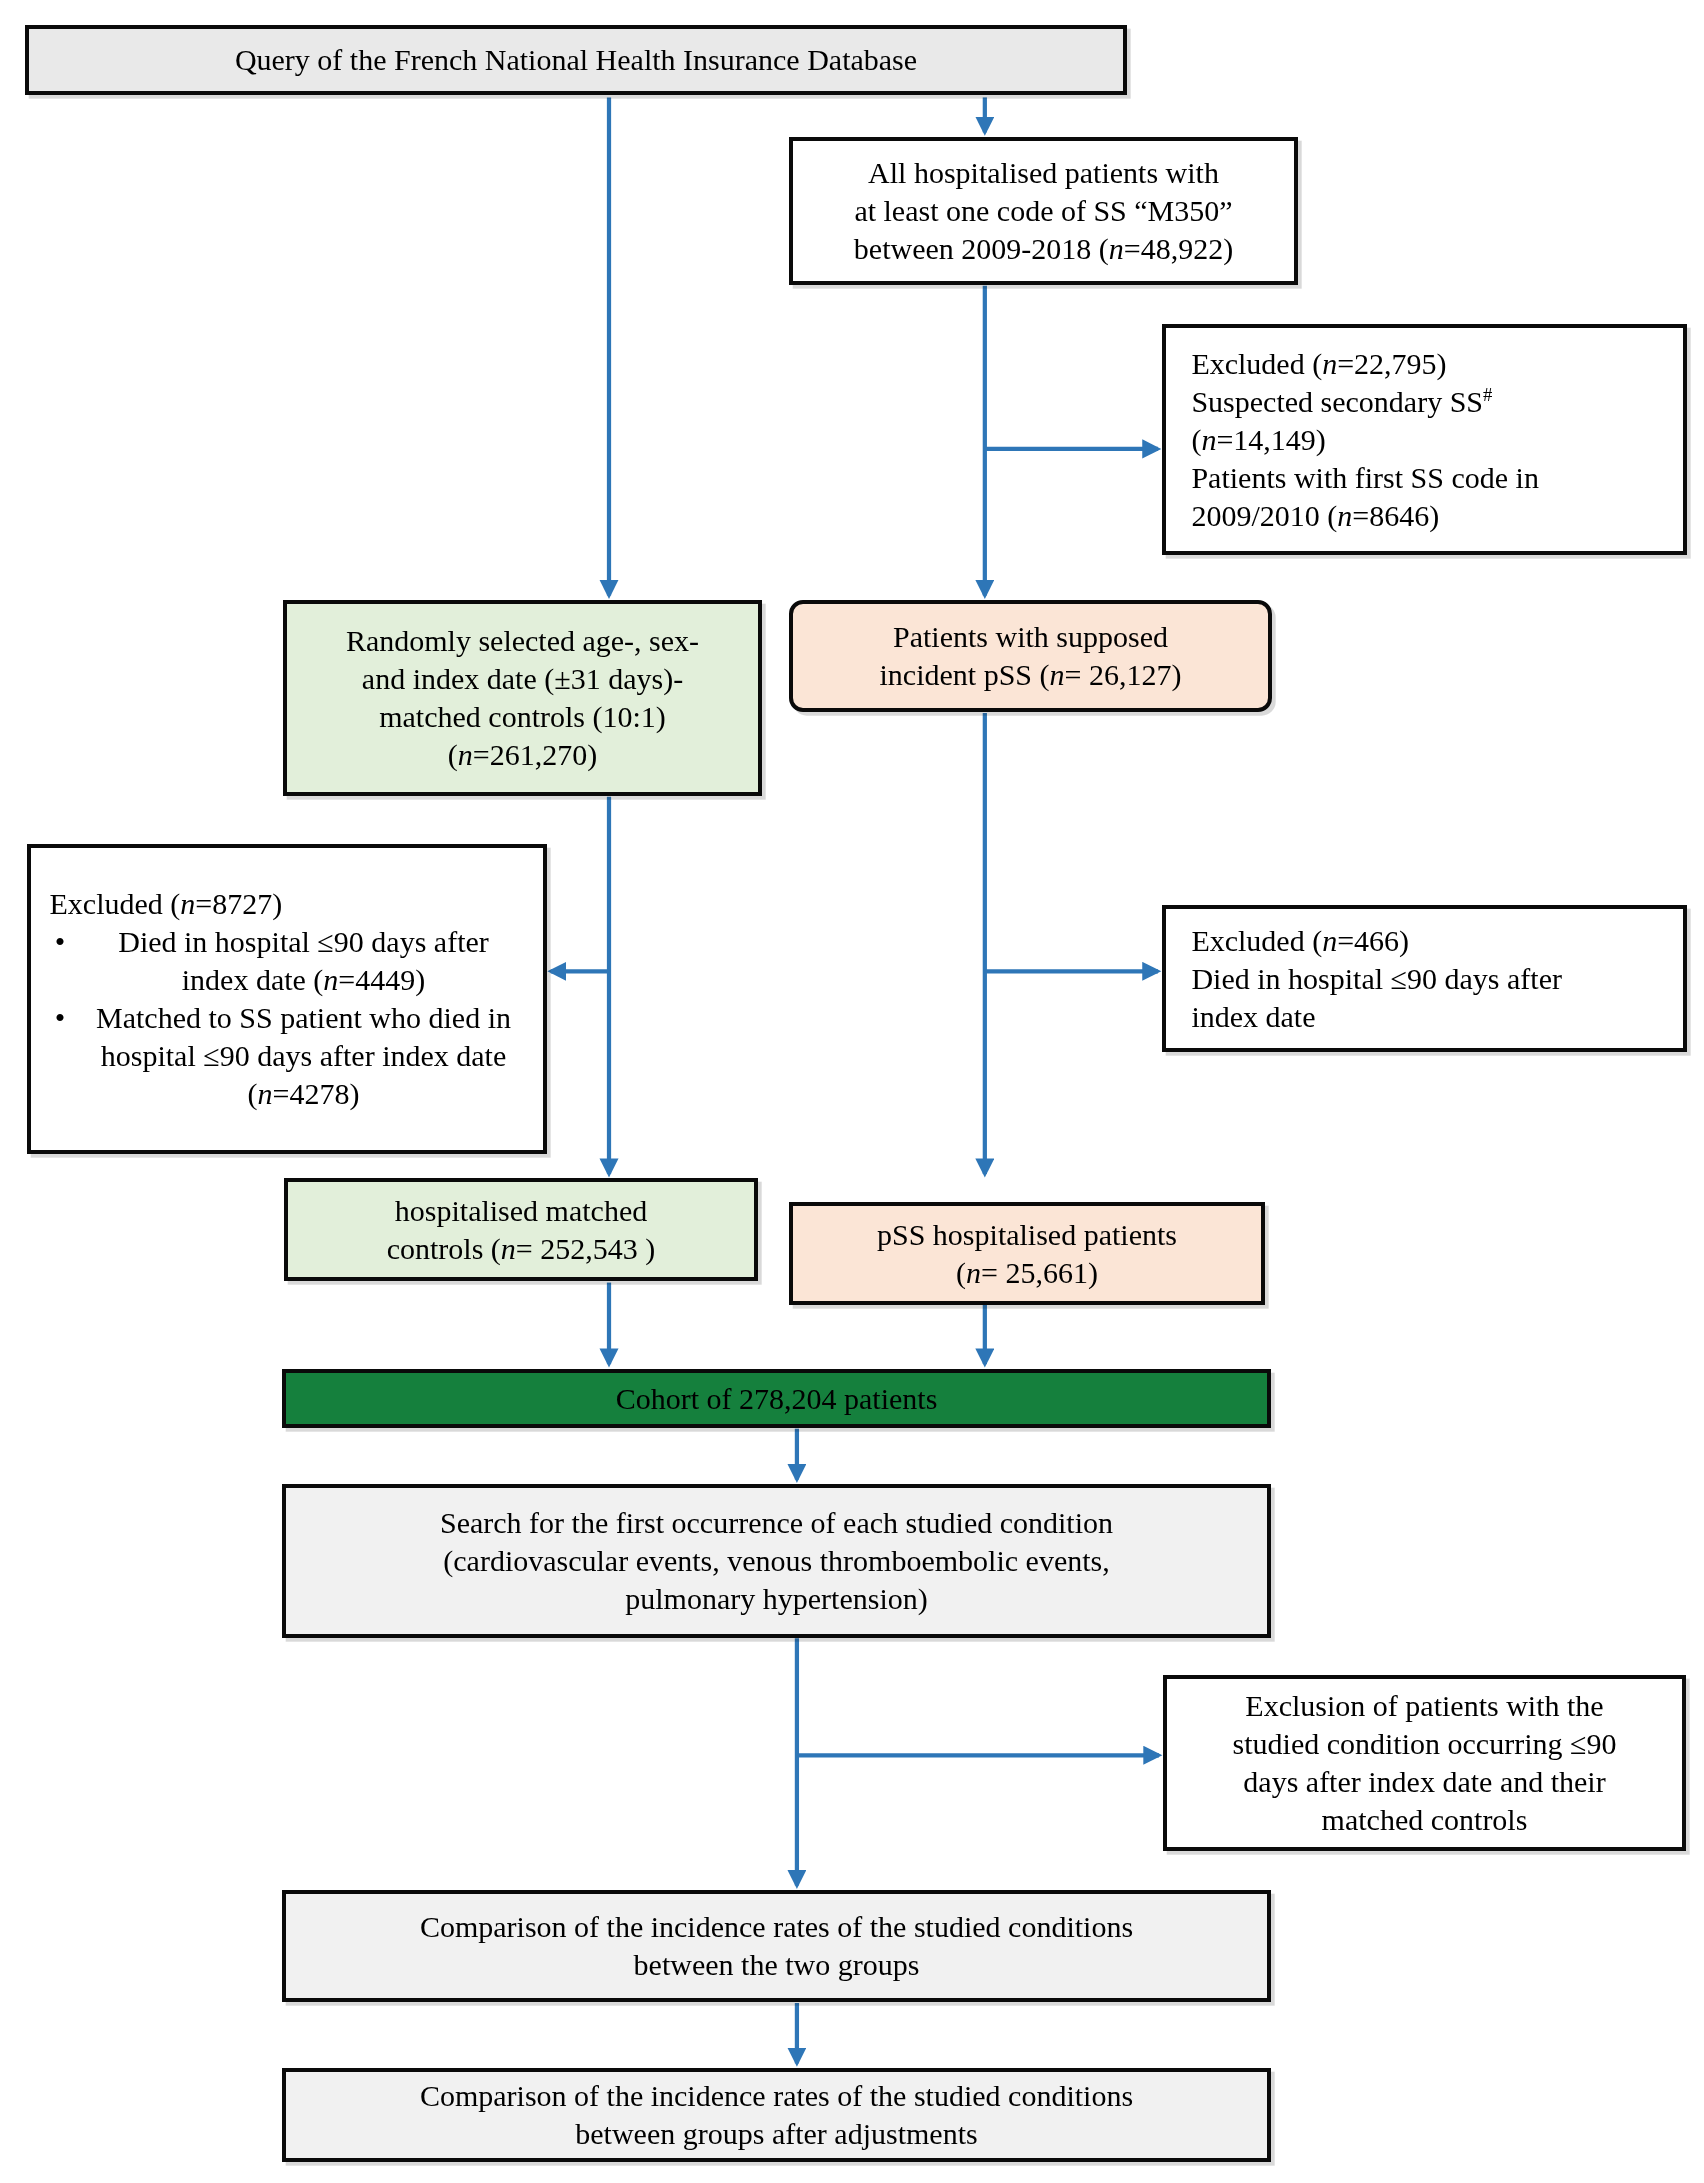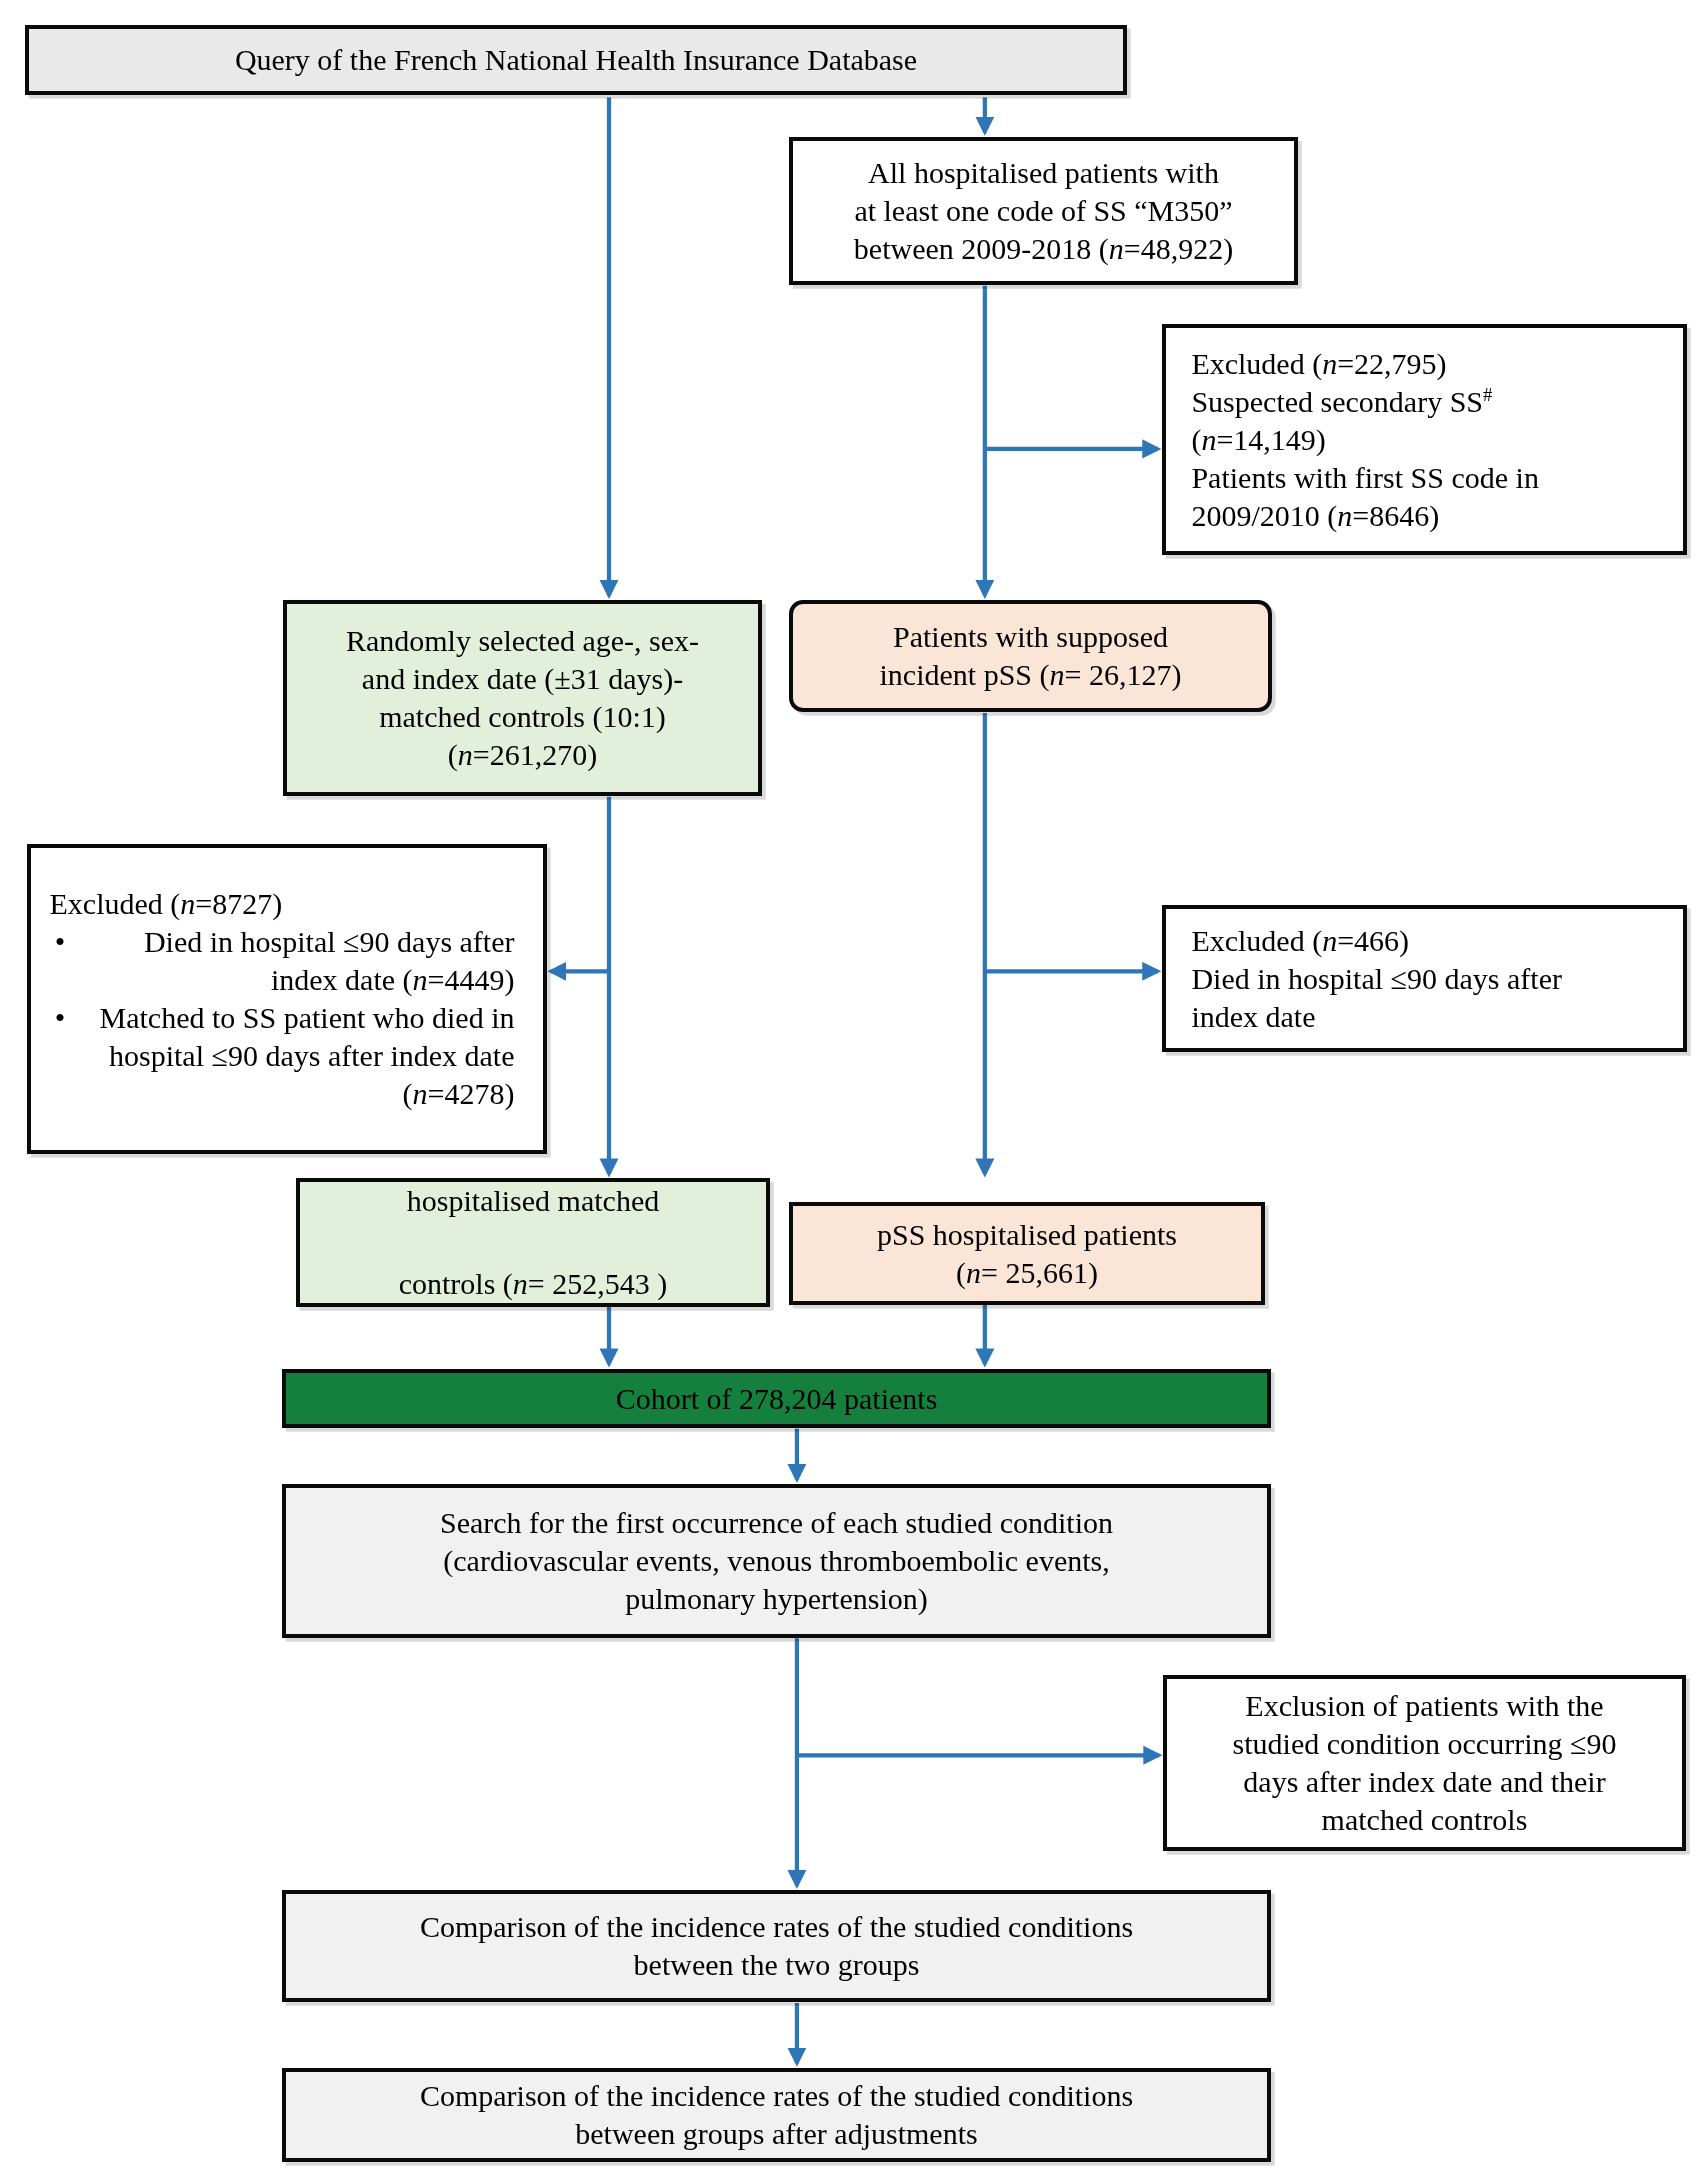--- a/index.html
+++ b/index.html
@@ -25,32 +25,32 @@
   i{font-style:italic;}
 
   
   #box-query            {left:25px;   top:25px;   width:1102px; height:70px;}
   #box-all-hosp         {left:789px; top:137px;  width:509px;  height:148px;}
   #box-excluded-initial {left:1162px; top:324px;  width:525px;  height:231px; padding-left:25.4px;}
   #box-matched-controls {left:283px;  top:600px; width:479px;  height:196px;}
   #box-incident-pss     {left:789px; top:600px; width:483px;  height:112px;border-radius:14px;}
   #box-excluded-controls{left:26.5px;   top:844px; width:520px;  height:310px; padding-left:19px;padding-right:8.5px;}
   #box-excluded-pss     {left:1162px; top:905px; width:525px;  height:147px; padding-left:25.4px;}
-  #box-hosp-controls    {left:296px;  top:1178px; width:474px;  height:129px;justify-content:space-between;}
+  #box-hosp-controls    {left:284px;  top:1178px; width:474px;  height:103px;}
   #box-hosp-pss         {left:789px; top:1178px; width:476px;  height:103px;margin-top:24px;}
   #box-cohort           {left:282px;  top:1369px; width:989px; height:59px;}
   #box-search           {left:282px;  top:1484px; width:989px; height:154px;}
   #box-exclusion-90     {left:1163px; top:1675px; width:523px;  height:176px;}
   #box-compare-groups   {left:282px;  top:1890px; width:989px; height:112px;}
   #box-compare-adjusted {left:282px;  top:2068px; width:989px; height:94px;}
 
   
   .bullet{
     position:relative;padding-left:43px;max-width:422px;
-    white-space:normal;text-align:right;
+    white-space:normal;text-align:center;
   }
   .bullet::before{content:"\2022";position:absolute;left:5.3px;top:0;}
 
   #arrow-layer{position:absolute;left:0;top:0;width:1705px;height:2183px;pointer-events:none;}
 </style>
 </head>
 <body>
 
 <div id="canvas">
 

